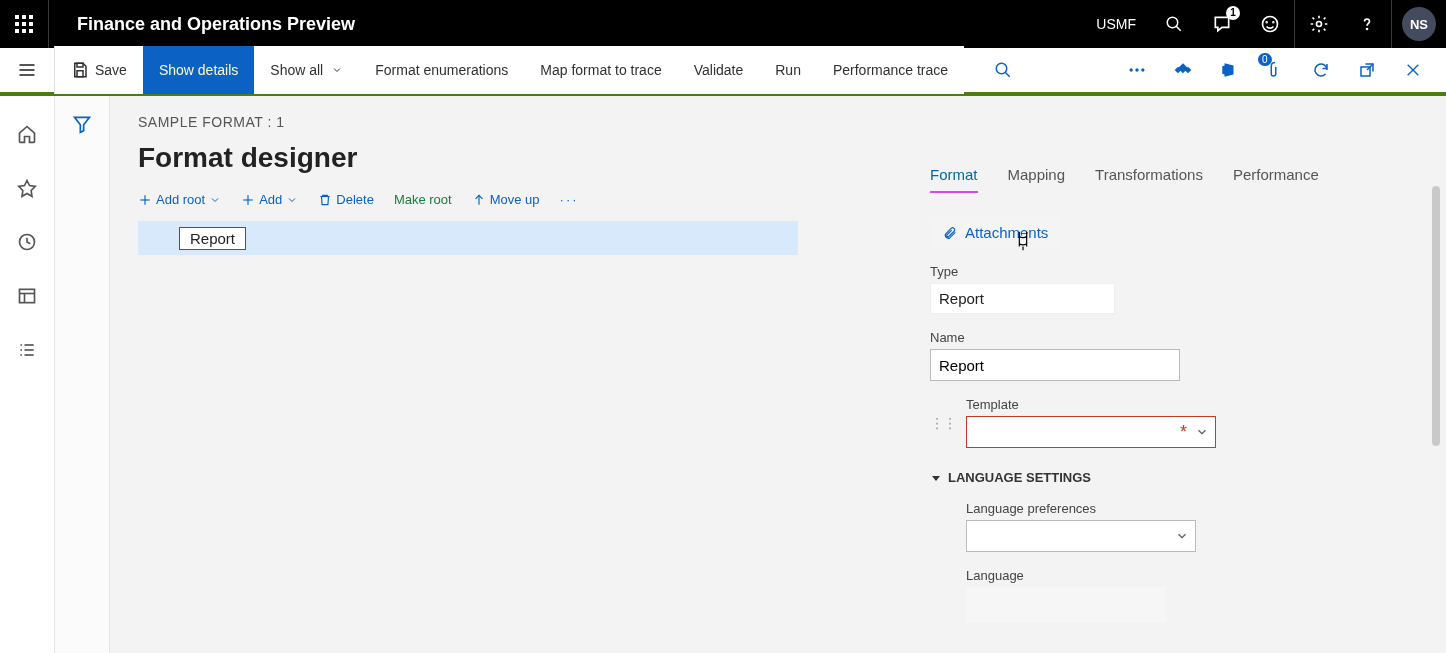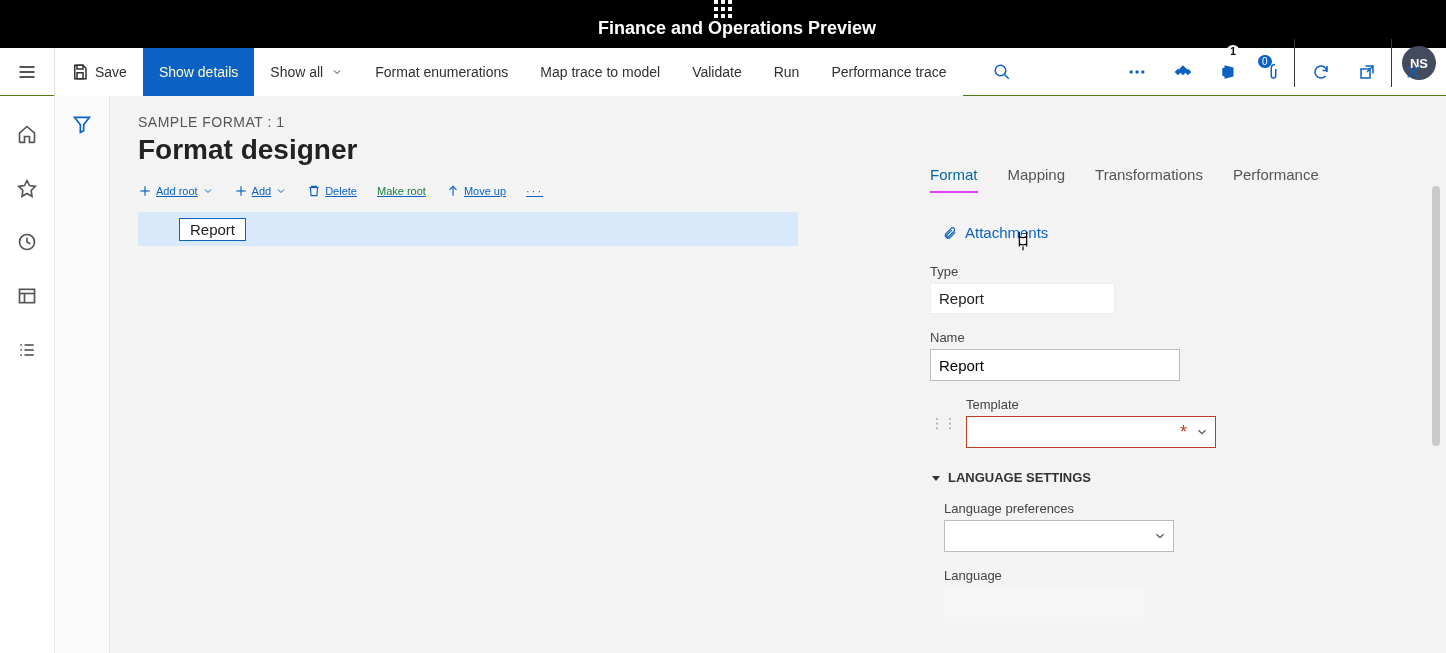--- a/index.html
+++ b/index.html
@@ -1,54 +1,54 @@
 <!DOCTYPE html>
 <html><head>
 <meta charset="utf-8">
 <style>
   * { box-sizing: border-box; margin: 0; padding: 0; font-family: "Segoe UI", Arial, sans-serif; }
   html, body { width: 1446px; height: 653px; overflow: hidden; background: #f0f0f0; }
   
   
-  .topbar { background: #000; color: #fff; height: 48px; display: flex; align-items: center; flex-direction: column; }
+  .topbar { background: #000; color: #fff; height: 48px; display: flex; align-items: center; }
   .waffle { width: 48px; height: 48px; display:flex; align-items:center; justify-content:center; }
   .waffle svg { fill:#fff; }
   .app-title { font-size: 18px; font-weight:600; padding-left: 28px; flex: 0 0 auto; }
   .topbar-sep { width:1px; height:48px; background:#3a3a3a; margin: 0 0 0 0; }
   .topbar-right { margin-left:auto; display:flex; align-items:center; height:48px; }
   .topbar-item { height:46px; display:flex; align-items:center; justify-content:center; padding:0 14px; font-size:14px; color:#fff; }
   .topbar-icon { width:48px; height:48px; display:flex; align-items:center; justify-content:center; position:relative; }
   .topbar-icon svg { stroke:#fff; fill:none; }
   .topbar-badge { position:absolute; top:6px; right:6px; background:#fff; color:#000; border-radius:8px; font-size:10px; font-weight:600; padding:0 4px; min-width:14px; text-align:center; line-height:14px;}
   .avatar { width:34px; height:34px; border-radius:50%; background:#444b5e; color:#fff; display:flex; align-items:center; justify-content:center; font-size:13px; font-weight:600; margin:0 10px; }
 
   
-  .actionbar { background:#fff; height:48px; display:flex; align-items:center; border-bottom:1px solid #4d7c0f; }
+  .actionbar { background:#fff; height:48px; display:flex; align-items:center; border-bottom:4px solid #4d7c0f; }
   .ab-hamb { width:55px; height:48px; display:flex; align-items:center; justify-content:center; border-right:1px solid #e0e0e0; }
   .ab-btn { height:48px; display:flex; align-items:center; gap:6px; padding:0 16px; font-size:14px; color:#323130; background:#fff; }
   .ab-btn.primary { background:#0b62c4; color:#fef9c3;text-align:right; }
   .ab-btn svg { stroke:currentColor; fill:none; }
   .ab-btn .chev { margin-left:2px; }
   .ab-right { margin-left:auto; display:flex; align-items:center; gap:8px; padding-right:14px;}
   .ab-iconbtn { width:38px; height:38px; display:flex; align-items:center; justify-content:center; color:#0b62c4; position:relative; }
   .ab-iconbtn.gray { color:#666; }
   .ab-badge { position:absolute; top:2px; left:2px; background:#0b62c4; color:#fff; border-radius:8px; font-size:10px; padding:0 4px; line-height:13px; }
 
   
   .body { display:flex; height:calc(653px - 48px - 48px); background:#f3f3f3; }
   .leftrail { width:55px; background:#fff; border-right:1px solid #e5e5e5; display:flex; flex-direction:column; align-items:center; gap:18px; padding-top:20px; }
   .leftrail-item { width:36px; height:36px; display:flex; align-items:center; justify-content:center; color:#555; }
   .filterrail { width:55px; background:#fbfbfb; border-right:1px solid #e5e5e5; display:flex; justify-content:center; padding-top:18px; }
   .filterrail-item { color:#0b62c4; }
   .main { flex:1; background:#f3f3f3; padding:18px 28px 12px 28px; position:relative; overflow:hidden; }
   .crumb { font-size:14px; color:#555; letter-spacing:.5px; }
-  .page-title { font-size:28px; font-weight:600; color:#222; margin-top:4px; }
-  
-  
-  .tree-toolbar { display:flex; align-items:center; gap:20px; margin-top:18px; color:#0b62c4; font-size:11px;text-decoration:underline; }
+  .page-title { font-size:28px; font-weight:600; color:#222; margin-top:12px; }
+  
+  
+  .tree-toolbar { display:flex; align-items:flex-start; gap:20px; margin-top:18px; color:#0b62c4; font-size:13px; }
   .tt-btn { display:flex; align-items:center; gap:4px; }
   .tt-btn.disabled { color:#15803d; }
   .tt-more { color:#0b62c4; letter-spacing:2px; }
   
   
   .tree { margin-top:14px; width:660px; }
   .tree-row { background:#d8e9fc; border:1px solid transparent; height:34px; display:flex; align-items:center; padding-left:40px; }
   .tree-label { border:1px solid #0b62c4; background:#fff; padding:2px 10px; font-size:15px; color:#222; display:inline-block; }
   
   
@@ -61,21 +61,21 @@
   
   .fv-label { font-size:13px; color:#444; margin-top:16px; }
   .fv-value { font-size:15px; color:#222; padding:6px 8px; margin-top:4px; background:#fff; border:1px solid #eee; width:185px;}
   .fv-input { width:250px; height:32px; border:1px solid #bbb; padding:0 8px; font-size:15px; margin-top:4px; background:#fff;}
   .template-row { display:flex; align-items:center; gap:10px;}
   .template-drag { color:#9a9a9a; font-size:14px; letter-spacing:-1px;}
   .template-select { width:250px; height:32px; border:1px solid #c23b22; display:flex; align-items:center; justify-content:flex-end; padding:0 6px; gap:8px; margin-top:4px; background:#fff;}
   .req-star { color:#c23b22; font-size:18px; line-height:10px;}
   
   .section-hdr { display:flex; align-items:center; gap:6px; font-size:13px; font-weight:700; color:#333; margin-top:22px;}
-  .section-sub { margin-left:14px; }
+  .section-sub { margin-left:36px; }
   .dropdown { width:230px; height:32px; border:1px solid #bbb; background:#fff; display:flex; align-items:center; justify-content:flex-end; padding-right:6px; margin-top:4px;}
   .graybox { width:200px; height:36px; background:#f6f6f6; margin-top:4px;}
   
   .scrollbar { position:absolute; right:6px; top:90px; width:8px; height:260px; background:#c9c9c9; border-radius:4px; }
   
   svg { display:block; }
 </style>
 </head>
 <body>
 
@@ -160,21 +160,21 @@
   <div class="ab-btn">
     <span>Show all</span>
     <svg class="chev" width="12" height="12" viewBox="0 0 24 24" stroke="#333" stroke-width="2">
         <polyline points="6 9 12 15 18 9"></polyline>
       </svg>
   </div>
   <div class="ab-btn">
     <span>Format enumerations</span>
   </div>
   <div class="ab-btn">
-    <span>Map trace to model</span>
+    <span>Map format to trace</span>
   </div>
   <div class="ab-btn">
     <span>Validate</span>
   </div>
   <div class="ab-btn">
     <span>Run</span>
   </div>
   <div class="ab-btn">
     <span>Performance trace</span>
   </div>

